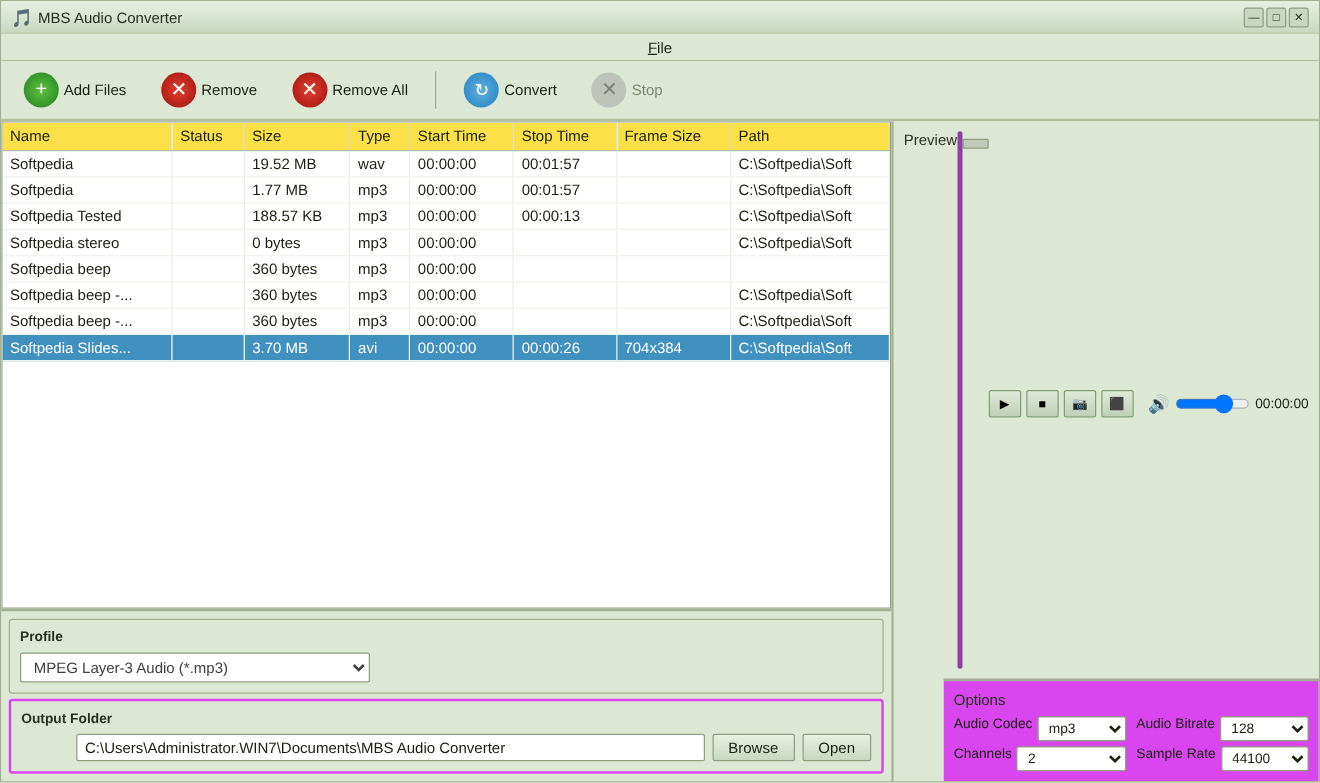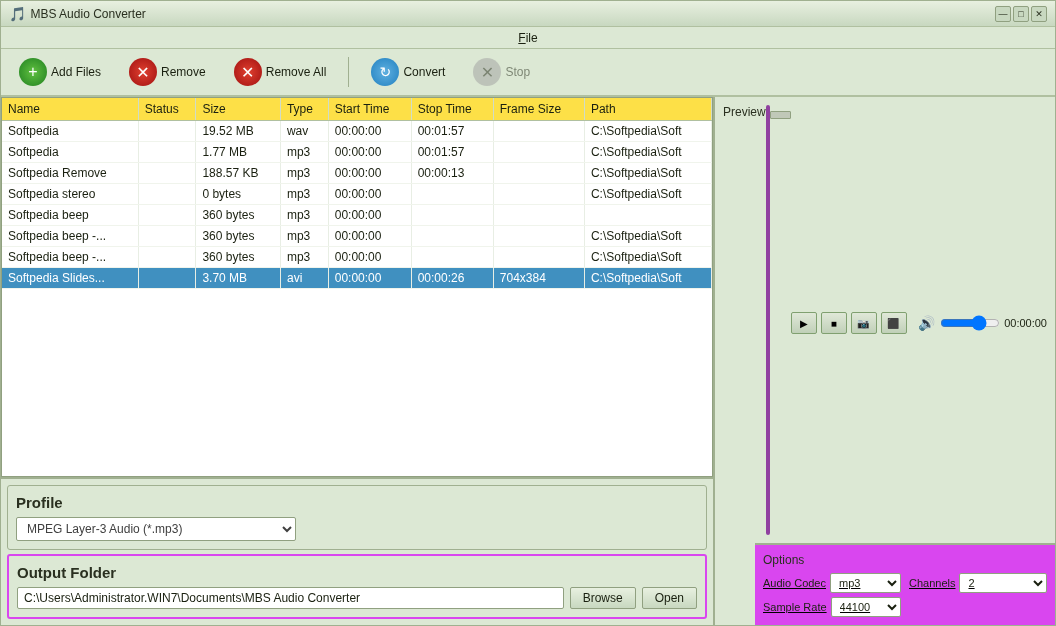--- a/index.html
+++ b/index.html
@@ -38,26 +38,26 @@
     
     .file-table { width: 100%; border-collapse: collapse; }
     .file-table th { background: #fde047; border-bottom: 1px solid #b0c0a0; border-right: 1px solid #d0dcc8; padding: 4px 6px; text-align: left; font-weight: normal; color: #1a2010; position: sticky; top: 0; }
     .file-table td { padding: 3px 6px; border-bottom: 1px solid #f0f4ec; border-right: 1px solid #e8eee4; color: #1a2010; white-space: nowrap; }
     .file-table tr.selected { background: #4090c0; color: white; }
     .file-table tr.selected td { color: white; }
     
     .bottom-panels { display: flex; flex-direction: column; gap: 4px; padding: 6px; background: #dce8d4; border-top: 2px solid #a0b090; }
     
     .profile-section { background: #dce8d4; border: 1px solid #a0b090; border-radius: 3px; padding: 8px; }
-    .section-label { font-size: 15px; color: #2a3020; font-weight: bold; margin-bottom: 6px; }
+    .section-label { font-size: 11px; color: #2a3020; font-weight: bold; margin-bottom: 6px; }
     .profile-row { display: flex; align-items: center; gap: 8px; }
     .profile-select { flex: 0 0 280px; padding: 3px 6px; border: 1px solid #90a080; background: white; border-radius: 2px; color: #404040; font-size: 12px; }
     
     .output-section { background: #dce8d4; border: 2px solid #d946ef; border-radius: 3px; padding: 8px; }
-    .output-row { display: flex; align-items: center; gap: 6px; margin-top: 4px; }
+    .output-row { display: flex; align-items: center; gap: 6px; margin-top: 4px; margin-left: 44px; }
     .output-input { flex: 1; padding: 3px 6px; border: 1px solid #90a080; background: white; border-radius: 2px; color: #1a2010; font-size: 12px; }
     .output-btn { padding: 3px 12px; background: linear-gradient(to bottom, #e8f0e0, #c8d8c0); border: 1px solid #90a080; border-radius: 2px; cursor: pointer; color: #1a2010; font-size: 12px; }
     
     .right-panel { width: 340px; display: flex; flex-direction: column; background: #dce8d4; }
     
     .preview-section { flex: 1; padding: 8px; display: flex; flex-direction: row; }
     .preview-label { font-size: 12px; color: #2a3020; margin-bottom: 6px; }
     .preview-video { flex: 1; background: #1a1a2a; display: flex; align-items: center; justify-content: center; border: 2px solid #9040a0; border-radius: 2px; min-height: 200px; overflow: hidden; position: relative; }
     
     .preview-controls { display: flex; align-items: center; gap: 4px; margin-top: 6px; }
@@ -66,21 +66,21 @@
     
     .ctrl-btn { width: 26px; height: 22px; background: linear-gradient(to bottom, #e0e8d8, #c0d0b8); border: 1px solid #80a070; cursor: pointer; display: flex; align-items: center; justify-content: center; font-size: 10px; border-radius: 2px; }
     
     .volume-area { display: flex; align-items: center; gap: 4px; margin-left: 8px; }
     .volume-slider { width: 60px; }
     .time-display { margin-left: auto; color: #1a2010; font-size: 11px; }
     
     .options-section { padding: 8px; border-top: 2px solid #a0b090; background: #d946ef; margin-left: 40px; }
     .options-label { font-size: 12px; color: #2a3020; margin-bottom: 6px; }
     .options-grid { display: grid; grid-template-columns: 1fr 1fr; gap: 4px 8px; }
-    .option-row { display: flex; align-items: center; gap: 4px; text-decoration: underline; }
+    .option-row { display: flex; gap: 4px; }
     .option-label { font-size: 11px; color: #1a2010; white-space: nowrap; }
     .option-select { flex: 1; padding: 2px 4px; border: 1px solid #90a080; background: white; border-radius: 2px; color: #1a2010; font-size: 11px; min-width: 60px; }
   </style>
 </head>
 <body>
 
 <div class="window">
 
   <div class="title-bar">
     <div class="title-bar-left">
@@ -158,21 +158,21 @@
                 <td>Softpedia</td>
                 <td></td>
                 <td>1.77 MB</td>
                 <td>mp3</td>
                 <td>00:00:00</td>
                 <td>00:01:57</td>
                 <td></td>
                 <td>C:\Softpedia\Soft</td>
               </tr>
               <tr>
-                <td>Softpedia Remove</td>
+                <td>Softpedia Tested</td>
                 <td></td>
                 <td>188.57 KB</td>
                 <td>mp3</td>
                 <td>00:00:00</td>
                 <td>00:00:13</td>
                 <td></td>
                 <td>C:\Softpedia\Soft</td>
               </tr>
               <tr>
                 <td>Softpedia stereo</td>
@@ -297,20 +297,24 @@
 
       <div class="options-section">
         <div class="options-label">Options</div>
         <div class="options-grid">
 
           <div class="option-row">
             <span class="option-label">Audio Codec</span>
             <select class="option-select" id="audio-codec-select"><option>mp3</option><option>aac</option><option>wav</option><option>ogg</option></select>
           </div>
 
+          <div class="option-row">
+            <span class="option-label">Audio Bitrate</span>
+            <select class="option-select" id="audio-bitrate-select"><option>64</option><option>96</option><option selected="">128</option><option>192</option><option>256</option><option>320</option></select>
+          </div>
 
           <div class="option-row">
             <span class="option-label">Channels</span>
             <select class="option-select" id="channels-select"><option>1</option><option selected="">2</option></select>
           </div>
 
           <div class="option-row">
             <span class="option-label">Sample Rate</span>
             <select class="option-select" id="sample-rate-select"><option>22050</option><option selected="">44100</option><option>48000</option></select>
           </div>

